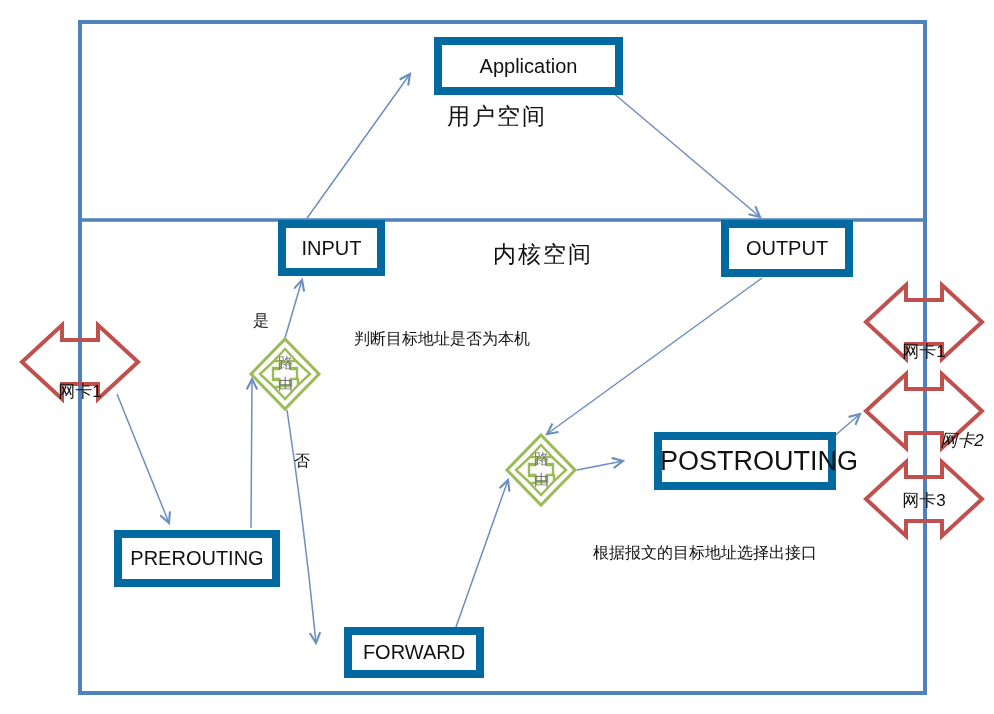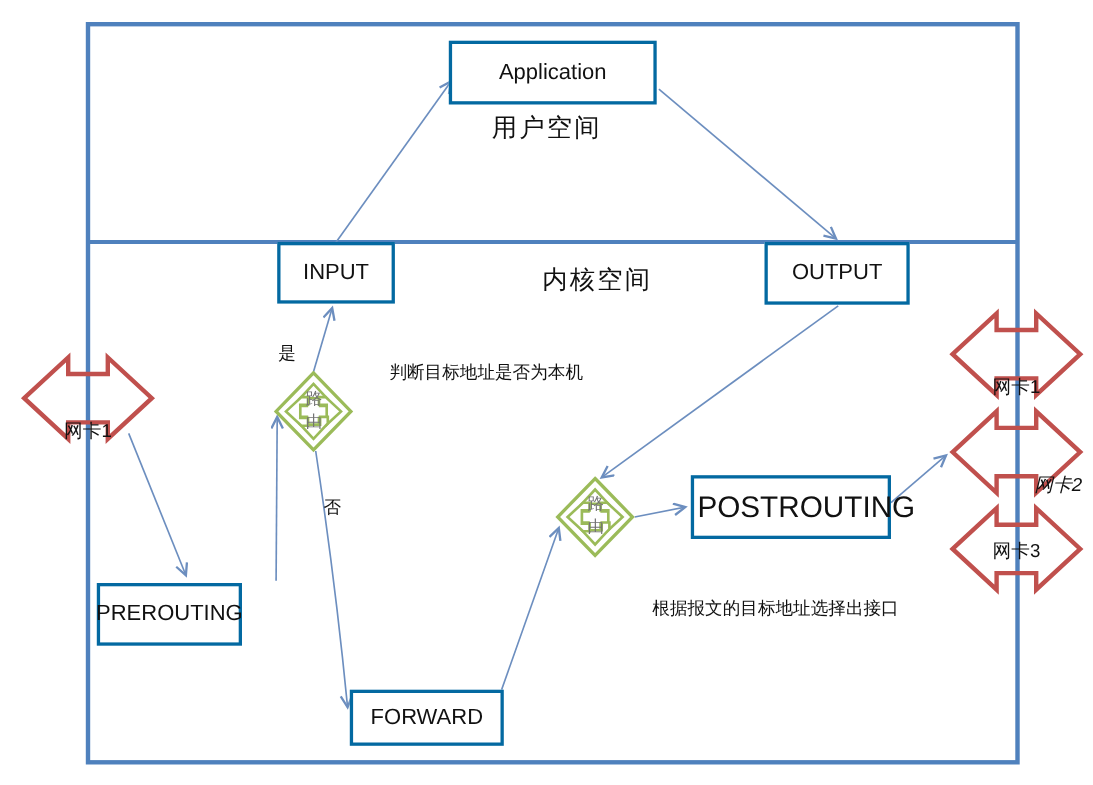--- a/index.html
+++ b/index.html
@@ -3,23 +3,23 @@
 <meta charset="utf-8">
 <style>
   html,body{margin:0;padding:0;background:#ffffff;}
   .stage{
     position:relative;width:994px;height:714px;background:#ffffff;
     font-family:"Liberation Sans","DejaVu Sans",sans-serif;color:#000;
     overflow:hidden;
   }
   .stage svg{position:absolute;left:0;top:0;z-index:1;}
   .node{
-    position:absolute;z-index:3;background:#ffffff;border:3px solid #0369a1;
+    position:absolute;z-index:3;background:#ffffff;border:8px solid #0369a1;
     display:flex;align-items:center;justify-content:center;
-    font-size:20px;color:#111;box-sizing:border-box;white-space:nowrap;
+    font-size:20px;color:#111;box-sizing:border-box;white-space:nowrap;margin-left:26px;
   }
   .label{position:absolute;z-index:4;color:#111;white-space:nowrap;}
   .space-label{font-size:23px;letter-spacing:2px;}
   .note{font-size:16px;margin-left:44px;}
   .branch{font-size:16px;}
   .nic-label{
     position:absolute;z-index:4;width:80px;text-align:center;
     font-size:17px;color:#111;white-space:nowrap;margin-top:28px;
   }
   .route-label{
@@ -78,21 +78,21 @@
 
   <div class="node" style="left:408px;top:37px;width:189px;height:58px;">
     <span>Application</span>
   </div>
   <div class="node" style="left:252px;top:220px;width:107px;height:56px;">
     <span>INPUT</span>
   </div>
   <div class="node" style="left:695px;top:220px;width:132px;height:57px;">
     <span>OUTPUT</span>
   </div>
-  <div class="node" style="left:88px;top:530px;width:132px;height:57px;">
+  <div class="node" style="left:88px;top:530px;width:166px;height:57px;">
     <span>PREROUTING</span>
   </div>
   <div class="node" style="left:318px;top:627px;width:140px;height:51px;">
     <span>FORWARD</span>
   </div>
   <div class="node" style="left:628px;top:432px;width:182px;height:58px;font-size:27px;padding-left:28px;">
     <span>POSTROUTING</span>
   </div>
 
   <div class="label space-label" style="left:447px;top:101px;">用户空间</div>

